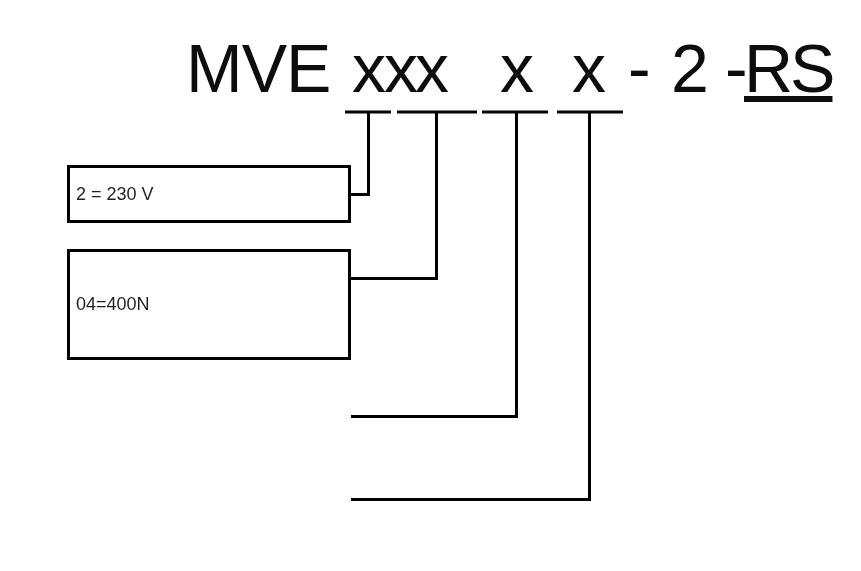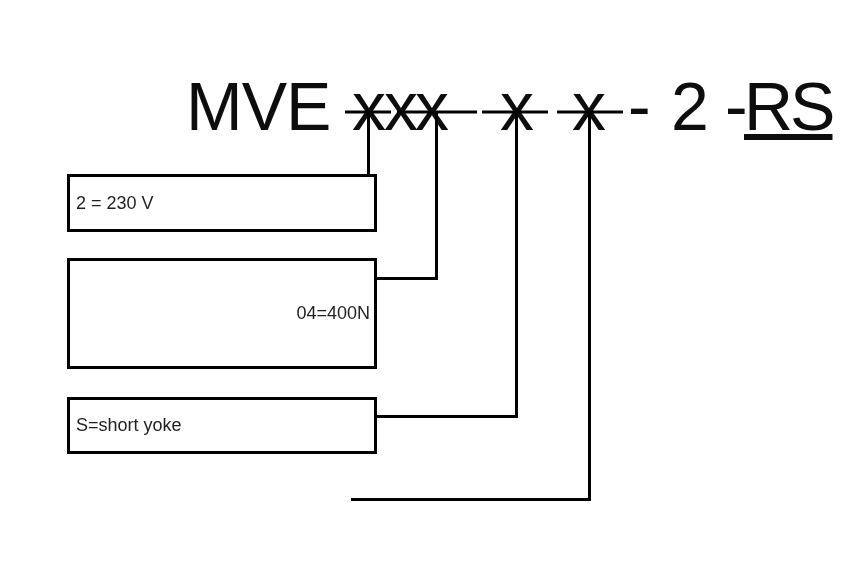--- a/index.html
+++ b/index.html
@@ -17,21 +17,20 @@
   }
   
   .tok {
     position: absolute;
     top: 34px;
     font-size: 68px;
     line-height: 68px;
     color: #0d0d0d;
     letter-spacing: -1px;
     white-space: pre;
-    margin-top: 38px;
   }
   .tok-mve { left: 186px; }
   .tok-x1  { left: 352px; }
   .tok-xx  { left: 384px; letter-spacing: -3px; }
   .tok-x2  { left: 500px; }
   .tok-x3  { left: 572px; }
   .tok-d1  { left: 628px; }
   .tok-2   { left: 671px; }
   .tok-d2  { left: 725px; }
   .tok-rs  { left: 744px; letter-spacing: -3px; text-decoration: underline; }
@@ -40,37 +39,36 @@
   .connectors {
     position: absolute;
     left: 0;
     top: 0;
   }
 
   
   .box {
     position: absolute;
     left: 67px;
-    width: 310px;
+    width: 284px;
     box-sizing: border-box;
     border: 3px solid #000000;
     background: #ffffff;
     display: flex;
     flex-direction: column;
     justify-content: center;
     padding-left: 6px;
-    padding-right: 4px;
+    padding-right: 14px;
     color: #1f1f1f;
     font-size: 18px;
     white-space: nowrap;
-    margin-top: 9px;
   }
   .box .bline { line-height: 27px; }
   .box-voltage   { top: 165px; height: 58px; }
-  .box-force     { top: 249px; height: 111px; align-items: flex-end; }
+  .box-force     { top: 249px; height: 111px; }
   .box-yoke      { top: 388px; height: 57px; }
   .box-emergency { top: 473px; height: 57px; }
 </style>
 </head>
 <body>
 
 <div class="canvas">
 
   <div>
     <span class="tok tok-mve">MVE</span>
@@ -98,18 +96,15 @@
   </svg>
 
   <div class="box box-voltage">
     <div class="bline">2 = 230 V</div>
   </div>
 
   <div class="box box-force">
     <div class="bline">04=400N</div>
   </div>
 
-  <div class="box box-yoke">
-    <div class="bline">S=short yoke</div>
-  </div>
 
 
 </div>
 
 </body></html>

